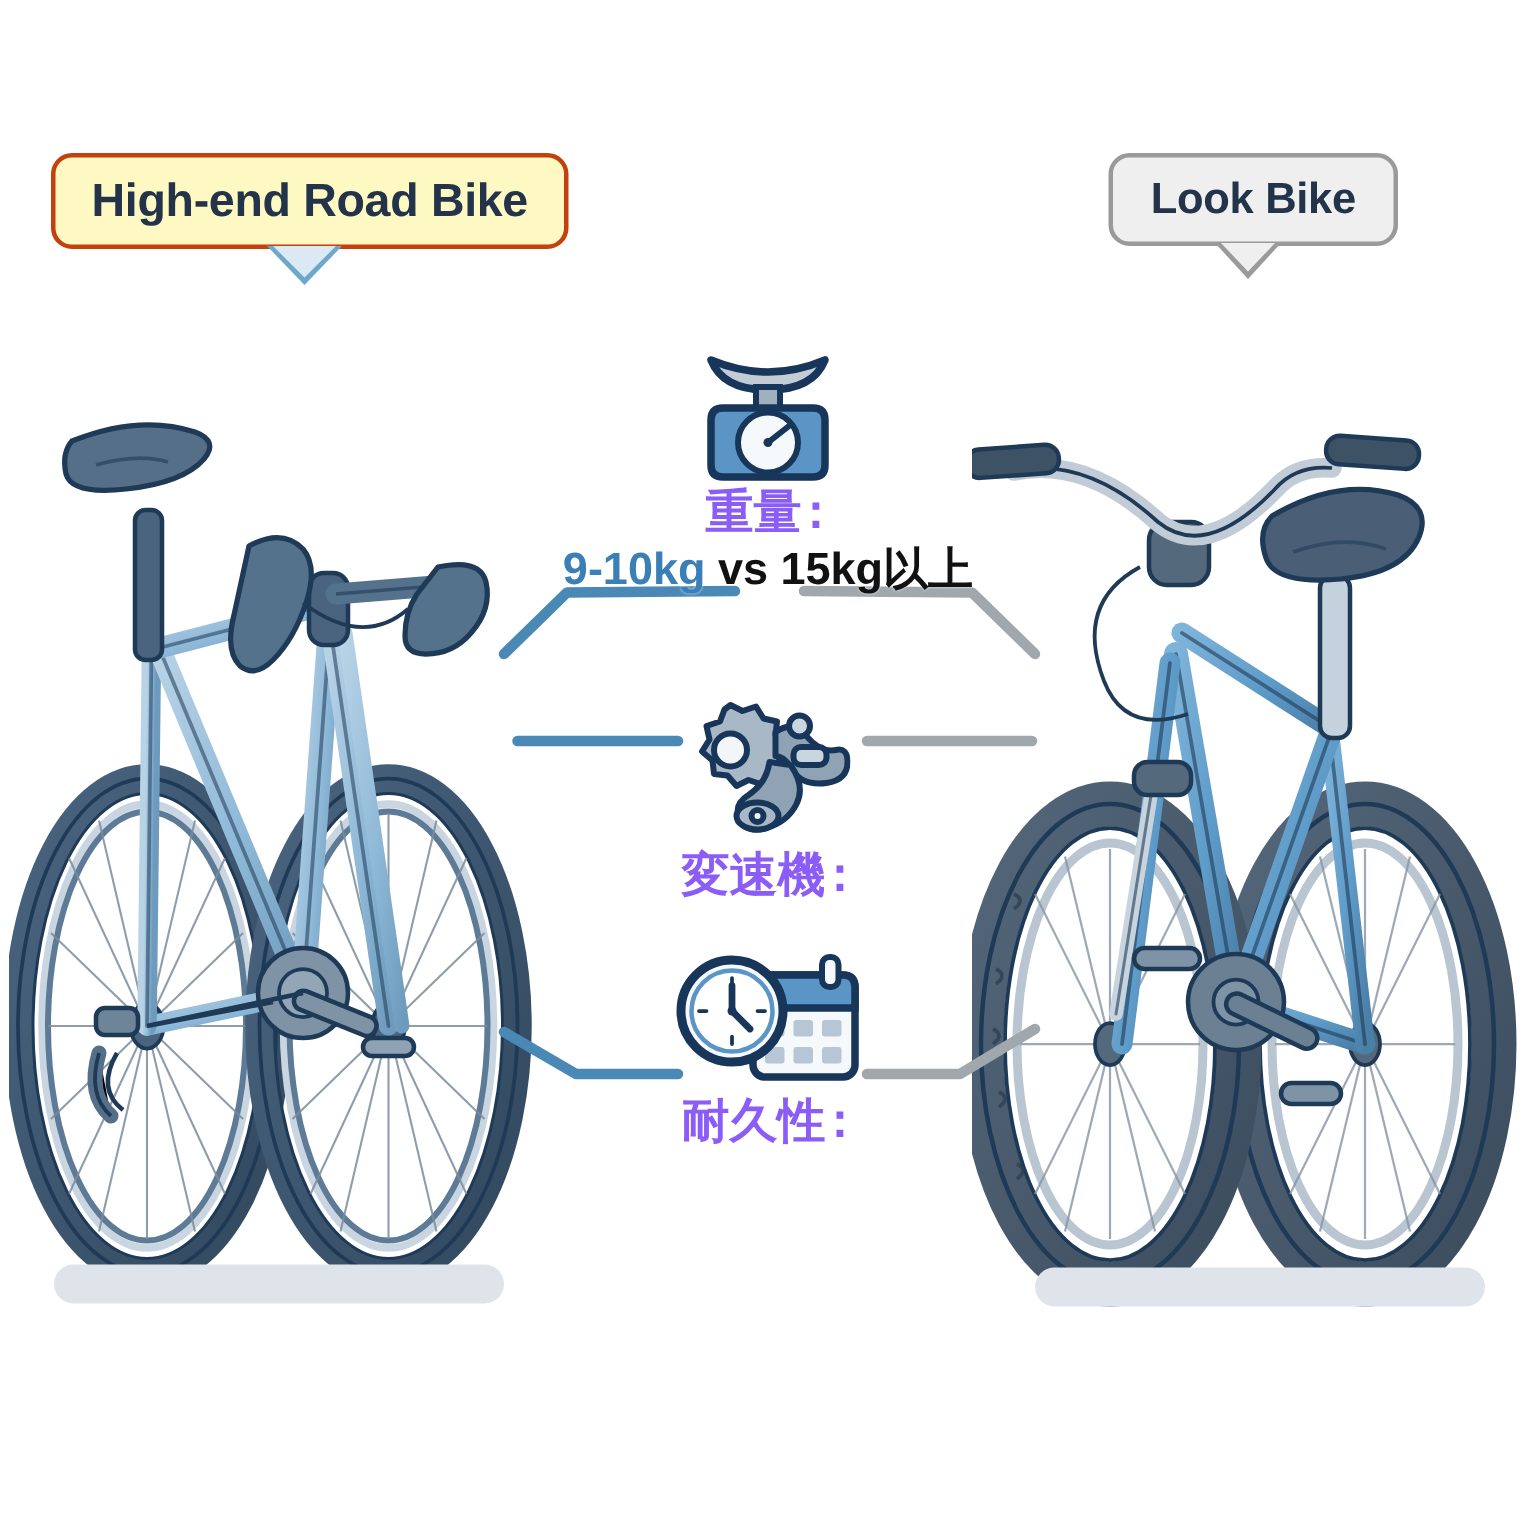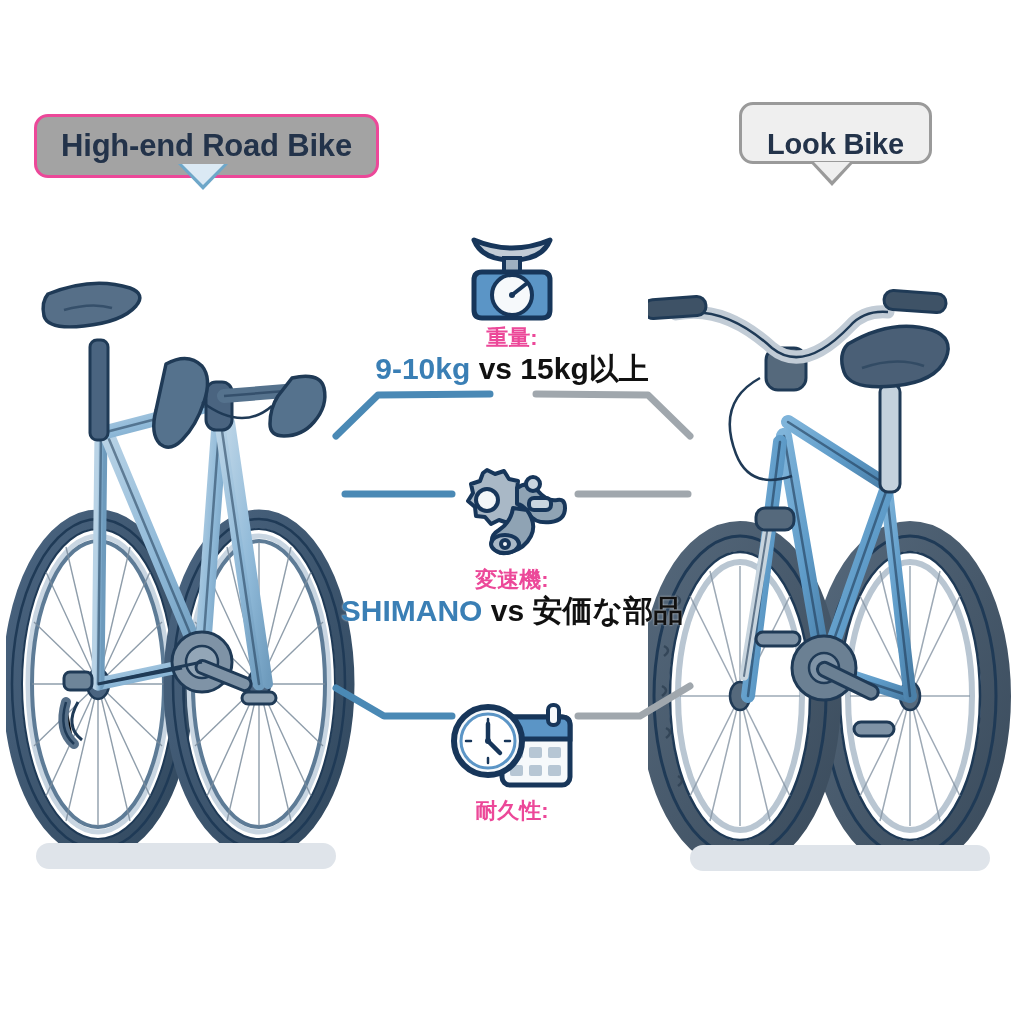--- a/index.html
+++ b/index.html
@@ -29,34 +29,32 @@
     font-weight: bold;
     letter-spacing: -0.2px;
     color: #23334a;
     white-space: nowrap;
   }
   .bubble-left {
     left: 34px;
     top: 102px;
     width: 345px;
     height: 64px;
-    background: #a3a3a3;
-    border: 3px solid #ec4899;
+    background: #fef9c3;
+    border: 3px solid #c2410c;
     font-size: 31px;
-    margin-top: 12px;
   }
   .bubble-right {
     left: 739px;
     top: 102px;
     width: 193px;
     height: 62px;
     background: #efefef;
     border: 3px solid #9a9a9a;
     font-size: 29px;
-    align-items: flex-end;
   }
   .bubble-tail {
     position: absolute;
     width: 0;
     height: 0;
   }
   .tail-left {
     left: 178px;
     top: 164px;
     border-left: 25px solid transparent;
@@ -92,42 +90,43 @@
     width: 1024px;
     text-align: center;
   }
   .row-icon {
     height: 100px;
     display: flex;
     align-items: flex-end;
     justify-content: center;
   }
   .row-title {
-    font-size: 22px;
+    font-size: 32px;
     font-weight: bold;
-    color: #ec4899;
+    color: #8b5cf6;
     line-height: 1.1;
     margin-top: 4px;
     text-shadow: 0 0 1px rgba(255,255,255,0.9);
+    font-family: Liberation Mono, monospace;
   }
   .row-values {
     font-size: 30px;
     font-weight: bold;
     line-height: 1.15;
     margin-top: 2px;
     white-space: nowrap;
     text-shadow: 0 0 2px rgba(255,255,255,0.85);
   }
   .v-good { color: #3a7fb5; }
   .v-vs   { color: #111111; }
   .v-bad  { color: #111111; }
 
   .row1 { top: 222px; }
   .row2 { top: 464px; }
-  .row3 { top: 695px; }
+  .row3 { top: 628px; }
 
   
   .connectors {
     position: absolute;
     left: 0;
     top: 0;
     width: 1024px;
     height: 1024px;
     pointer-events: none;
   }
@@ -433,25 +432,20 @@
           <path d="M60 24 q12 -8 20 2 q10 12 20 10 q8 -2 8 8 q0 12 -14 14 q-16 2 -22 -8 q-6 -10 -12 -10 z" fill="#8fa3b4"></path>
           <circle cx="76" cy="20" r="7" fill="#c9d5df"></circle>
           <path d="M70 46 q10 14 4 26 q-6 12 -20 16 q-14 4 -18 -6 q-4 -10 6 -16 q12 -8 14 -22 z" fill="#8fa3b4"></path>
           <ellipse cx="48" cy="80" rx="14" ry="9" fill="#a9b8c6"></ellipse>
           <circle cx="48" cy="80" r="4" fill="#f3f6f8"></circle>
           <rect x="72" y="34" width="22" height="12" rx="5" fill="#c9d5df"></rect>
         </g>
       </svg>
     </div>
     <div class="row-title">変速機:</div>
-    <div class="row-values">
-      <span class="v-good">SHIMANO</span>
-      <span class="v-vs">vs</span>
-      <span class="v-bad">安価な部品</span>
-    </div>
   </div>
 
   <div class="row row3">
     <div class="row-icon">
       <svg width="128" height="100" viewBox="0 0 128 100">
 
         <g>
           <rect x="54" y="22" width="68" height="68" rx="8" fill="#f6f9fb" stroke="#17365a" stroke-width="5"></rect>
           <path d="M54 30 q0 -8 8 -8 h52 q8 0 8 8 v14 h-68 z" fill="#5b95c6" stroke="#17365a" stroke-width="5"></path>
           <rect x="100" y="10" width="11" height="20" rx="5" fill="#f6f9fb" stroke="#17365a" stroke-width="4"></rect>

